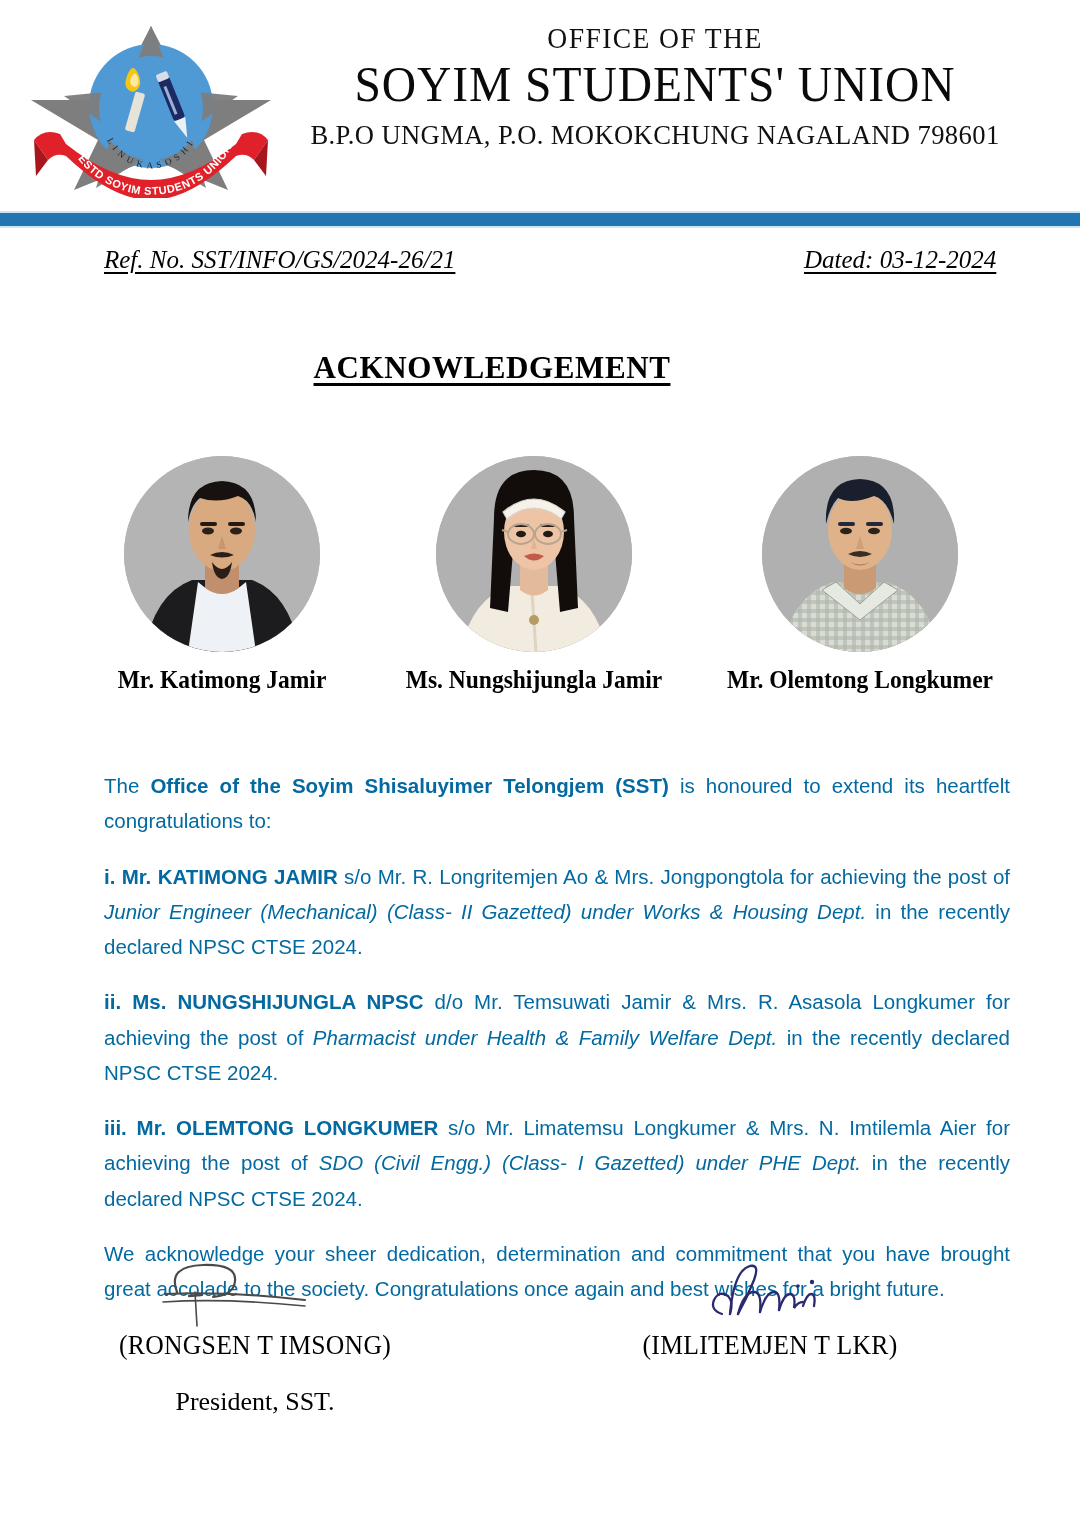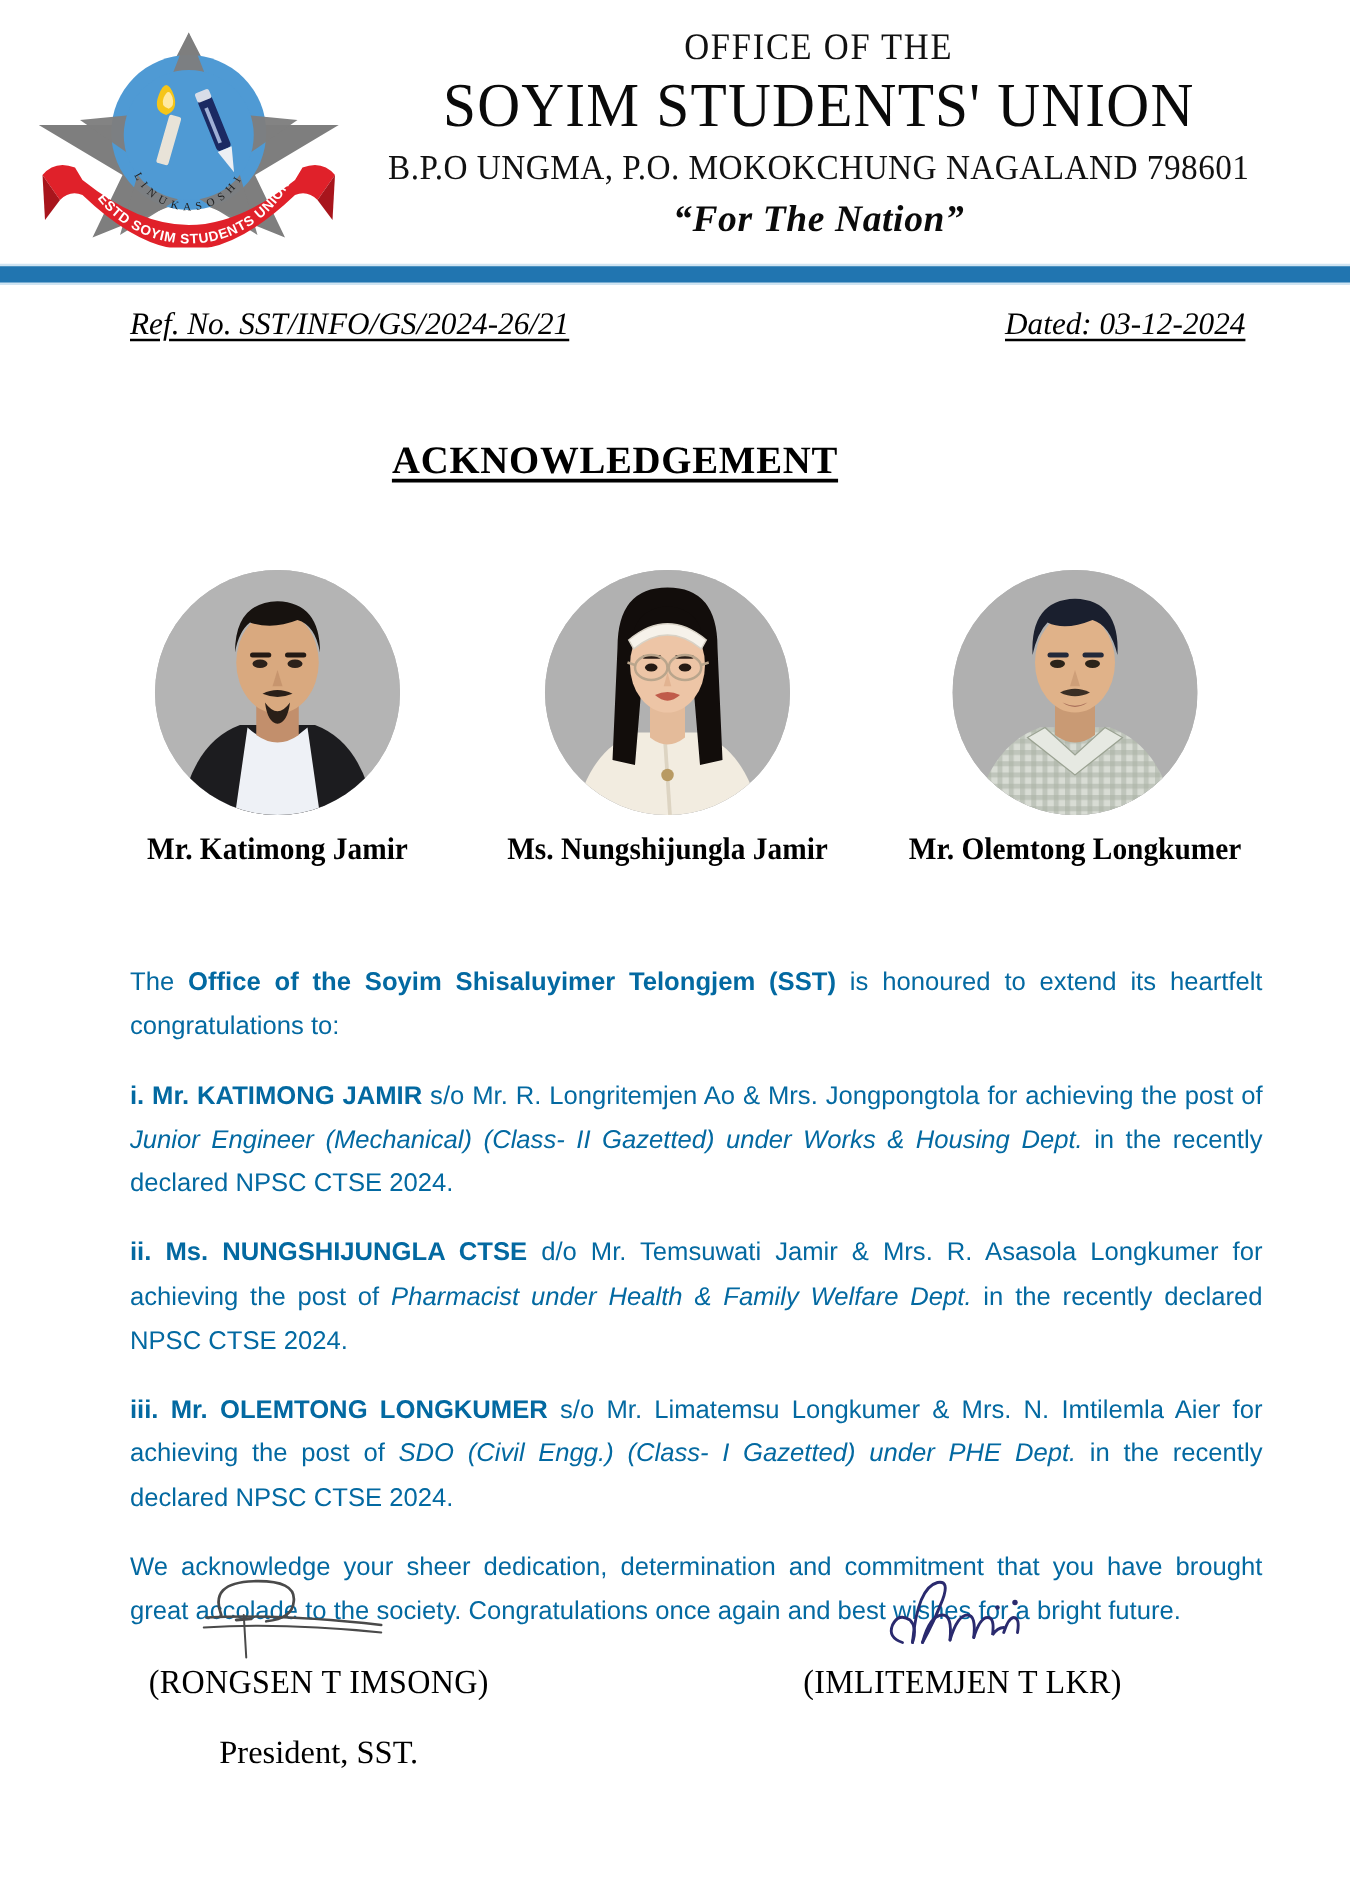--- a/index.html
+++ b/index.html
@@ -257,21 +257,20 @@
       <text font-family="Liberation Sans, sans-serif" font-size="11" font-weight="bold" fill="#ffffff" letter-spacing="0.6">
         <textPath href="#ribbonArc" startOffset="11%">ESTD  SOYIM STUDENTS UNION  1945</textPath>
       </text>
     </svg>
   </div>
 
   <div id="header-text-block">
     <div class="lh-line1">OFFICE OF THE</div>
     <div class="lh-line2">SOYIM STUDENTS' UNION</div>
     <div class="lh-line3">B.P.O UNGMA, P.O. MOKOKCHUNG NAGALAND 798601</div>
-    <div class="lh-motto">“For The Nation”</div>
   </div>
 </div>
 
 <div id="blue-bar"></div>
 
 <div id="ref-row">
   <div class="ref-item" id="ref-no">Ref. No. SST/INFO/GS/2024-26/21</div>
   <div class="ref-item" id="ref-date">Dated: 03-12-2024</div>
 </div>
 
@@ -389,21 +388,21 @@
   </div>
 
 </div>
 
 <div id="body-block">
 
   <p><span>The </span><span class="b">Office of the Soyim Shisaluyimer Telongjem (SST)</span><span> is honoured to extend its heartfelt congratulations to:</span></p>
 
   <p><span class="b">i. Mr. </span><span class="b">KATIMONG JAMIR</span><span> s/o Mr. R. Longritemjen Ao &amp; Mrs. Jongpongtola  for achieving the post of </span><span class="i">Junior Engineer (Mechanical) (Class- II Gazetted) under Works &amp; Housing Dept.</span><span> in the recently declared  NPSC CTSE 2024.</span></p>
 
-  <p><span class="b">ii. Ms. </span><span class="b">NUNGSHIJUNGLA CTSE</span><span> d/o Mr. Temsuwati Jamir &amp; Mrs. R. Asasola Longkumer for achieving the post of </span><span class="i">Pharmacist under Health &amp; Family Welfare Dept.</span><span> in the recently declared NPSC CTSE 2024.</span></p>
+  <p><span class="b">ii. Ms. </span><span class="b">NUNGSHIJUNGLA NPSC</span><span> d/o Mr. Temsuwati Jamir &amp; Mrs. R. Asasola Longkumer for achieving the post of </span><span class="i">Pharmacist under Health &amp; Family Welfare Dept.</span><span> in the recently declared NPSC CTSE 2024.</span></p>
 
   <p><span class="b">iii. Mr. </span><span class="b">OLEMTONG LONGKUMER</span><span> s/o Mr. Limatemsu Longkumer &amp; Mrs. N. Imtilemla Aier for achieving the post of </span><span class="i">SDO (Civil Engg.) (Class- I Gazetted) under PHE Dept.</span><span> in the recently declared NPSC CTSE 2024.</span></p>
 
   <p>We acknowledge your sheer dedication, determination and commitment that you have brought great accolade to the society. Congratulations once again and best wishes for a bright future.</p>
 </div>
 
 <div id="sig-row">
 
   <div class="sig-cell" id="sig-0">
     <div class="sig-art">

